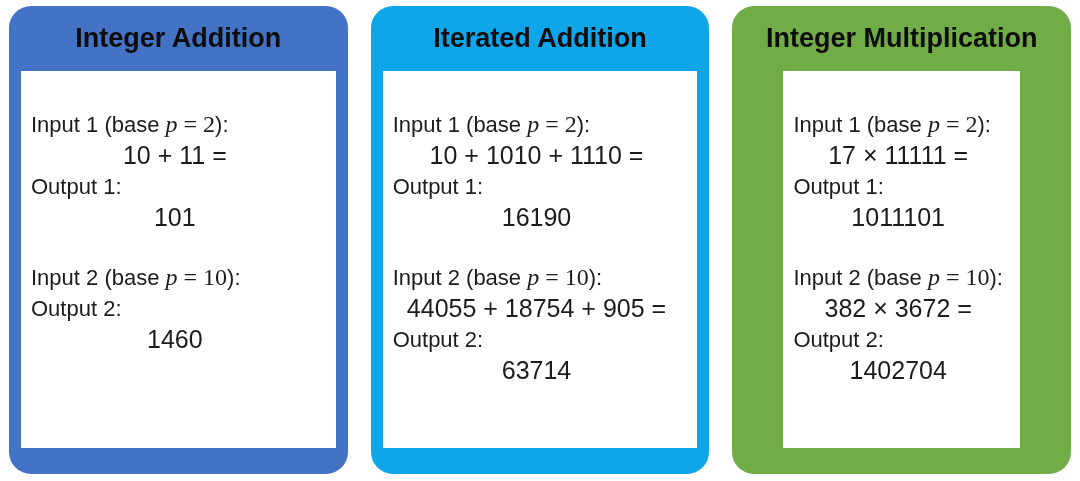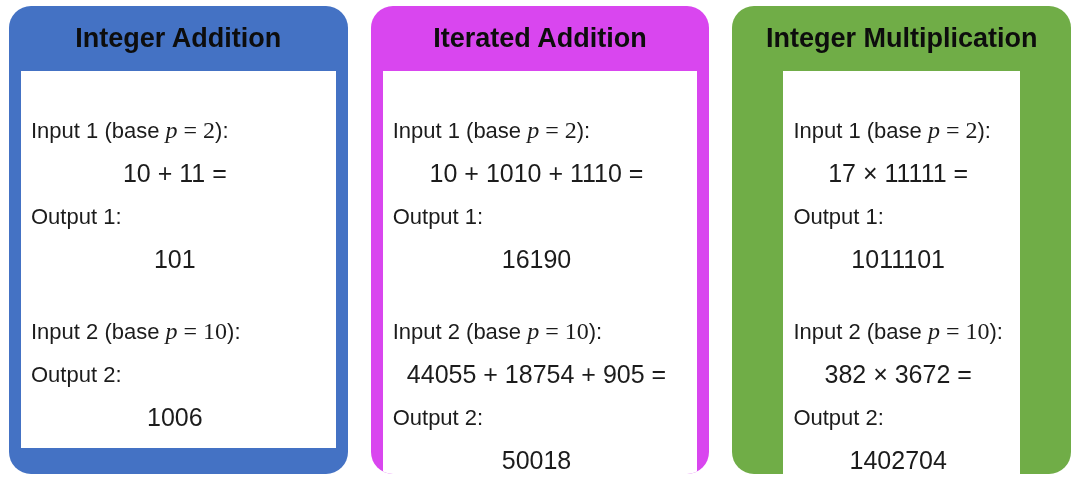--- a/index.html
+++ b/index.html
@@ -34,21 +34,21 @@
     font-size: 27px;
     color: #0d0d0d;
     white-space: nowrap;
   }
   .card-body {
     background: #ffffff;
     flex: 1 1 auto;
     margin: 0 12px 26px 12px;
     padding: 38px 17px 0 10px;
     font-size: 22px;
-    line-height: 43px;
+    line-height: 31px;
   }
   .section + .section { margin-top: 29px; }
   .line { white-space: nowrap; }
   .label-line { text-align: left; }
   .eq-line, .value-line {
     text-align: center;
     font-family: Liberation Sans, sans-serif;
     font-size: 25px;
   }
   .math-var {
@@ -73,41 +73,41 @@
     <div class="card-body">
       <div class="section">
         <div class="line label-line"><span>Input 1 (base </span><span class="math-var">p</span><span class="math-base"> = 2</span><span>):</span></div>
         <div class="line eq-line">10 + 11 =</div>
         <div class="line label-line">Output 1:</div>
         <div class="line value-line">101</div>
       </div>
       <div class="section">
         <div class="line label-line"><span>Input 2 (base </span><span class="math-var">p</span><span class="math-base"> = 10</span><span>):</span></div>
         <div class="line label-line">Output 2:</div>
-        <div class="line value-line">1006</div>
+        <div class="line value-line">1460</div>
       </div>
     </div>
   </div>
 
-  <div class="card" style="background-color: #d946ef;">
+  <div class="card" style="background-color: #0ea5e9;">
     <div class="card-header">
       <div class="card-title">Iterated Addition</div>
     </div>
     <div class="card-body">
       <div class="section">
         <div class="line label-line"><span>Input 1 (base </span><span class="math-var">p</span><span class="math-base"> = 2</span><span>):</span></div>
         <div class="line eq-line">10 + 1010 + 1110 =</div>
         <div class="line label-line">Output 1:</div>
         <div class="line value-line">16190</div>
       </div>
       <div class="section">
         <div class="line label-line"><span>Input 2 (base </span><span class="math-var">p</span><span class="math-base"> = 10</span><span>):</span></div>
         <div class="line eq-line">44055 + 18754 + 905 =</div>
         <div class="line label-line">Output 2:</div>
-        <div class="line value-line">50018</div>
+        <div class="line value-line">63714</div>
       </div>
     </div>
   </div>
 
   <div class="card" style="background-color: rgb(112, 173, 71); align-items: center;">
     <div class="card-header">
       <div class="card-title">Integer Multiplication</div>
     </div>
     <div class="card-body">
       <div class="section">

